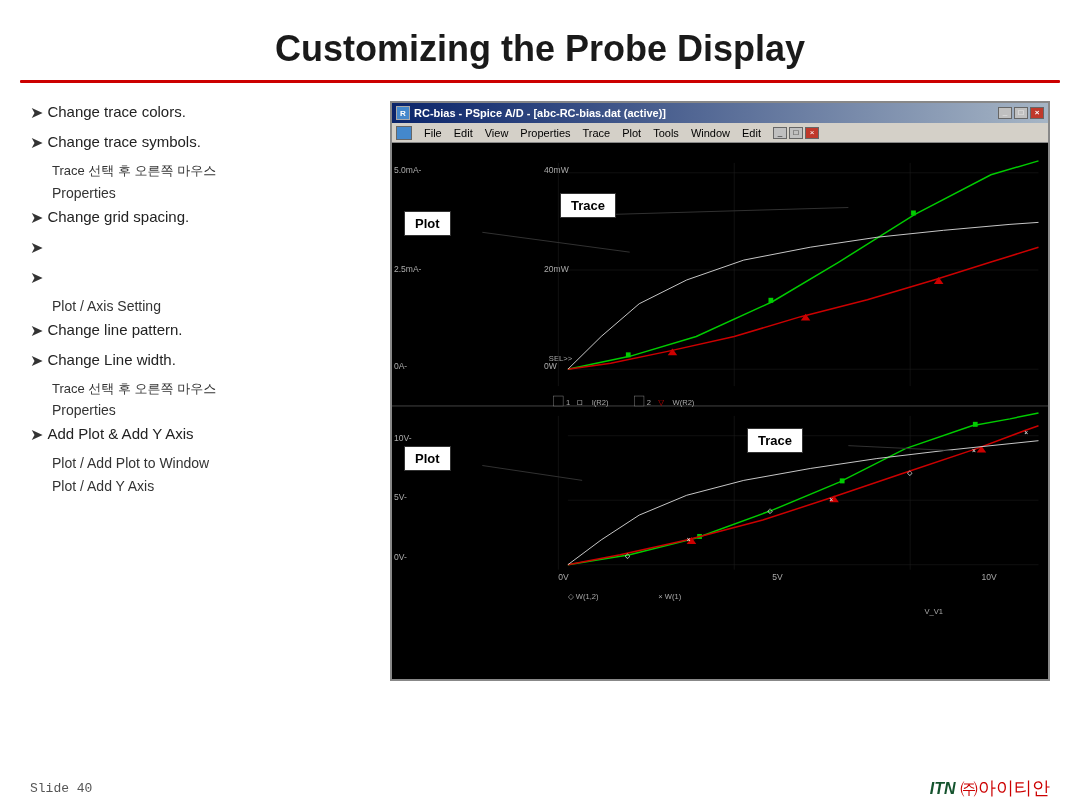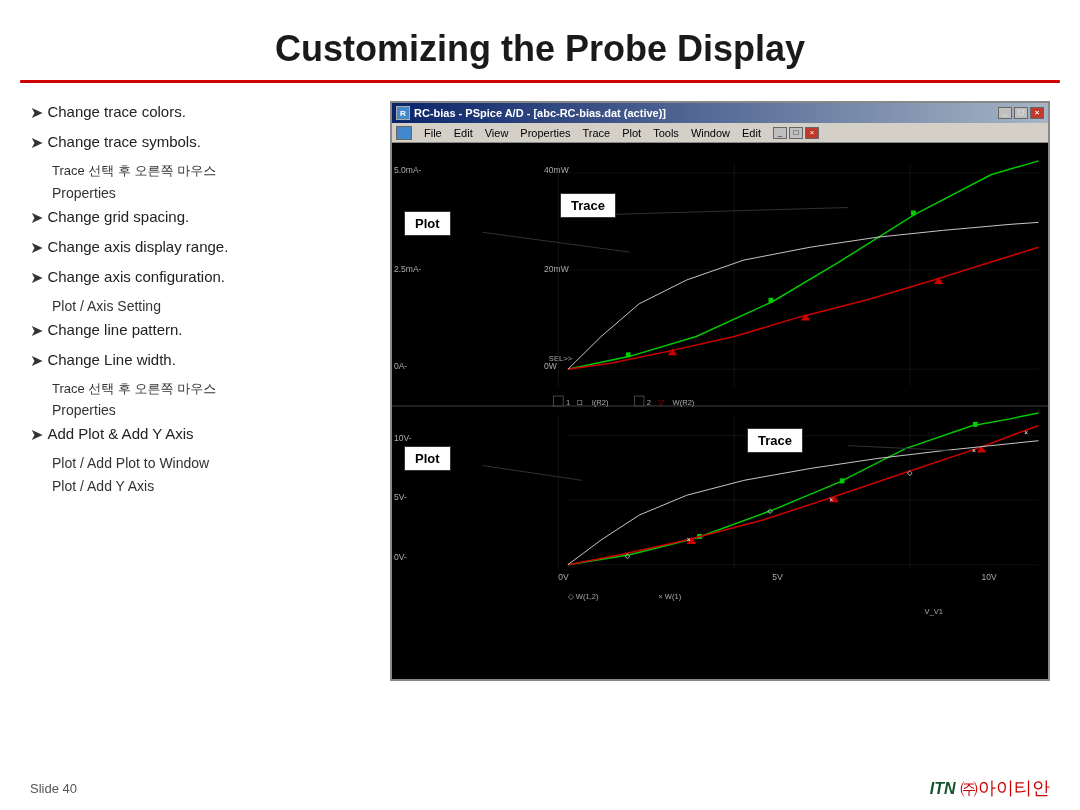--- a/index.html
+++ b/index.html
@@ -218,20 +218,21 @@
       right: 0;
       display: flex;
       justify-content: space-between;
       align-items: center;
       padding: 0 30px;
     }
 
     .slide-number {
       font-size: 13px;
       color: #555;
+      font-family: Liberation Mono, monospace;
     }
 
     .brand-logo {
       font-size: 16px;
       font-weight: bold;
       color: #14532d;
       font-style: italic;
     }
 
     .brand-korean {
@@ -268,26 +269,24 @@
     <div class="sub-item sub-item-korean">Trace 선택 후 오른쪽 마우스</div>
     <div class="sub-item">Properties</div>
 
     <div class="bullet-item">
       <span class="bullet-arrow arrow-sym">➤</span>
       <span class="bullet-text">Change grid spacing.</span>
     </div>
 
     <div class="bullet-item">
       <span class="bullet-arrow arrow-sym">➤</span>
-      <span class="bullet-text">Change axis display range.</span>
-    </div>
-
-    <div class="bullet-item">
-      <span class="bullet-arrow arrow-sym">➤</span>
-      <span class="bullet-text">Change axis configuration.</span>
+    </div>
+
+    <div class="bullet-item">
+      <span class="bullet-arrow arrow-sym">➤</span>
     </div>
     <div class="sub-item">Plot / Axis Setting</div>
 
     <div class="bullet-item">
       <span class="bullet-arrow arrow-sym">➤</span>
       <span class="bullet-text">Change line pattern.</span>
     </div>
 
     <div class="bullet-item">
       <span class="bullet-arrow arrow-sym">➤</span>

